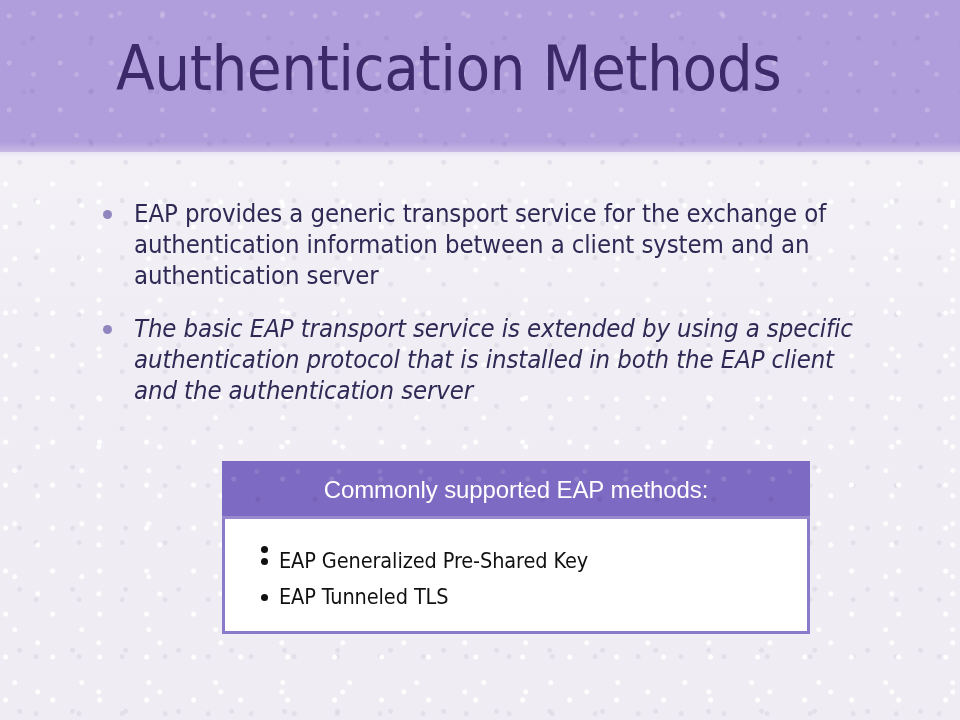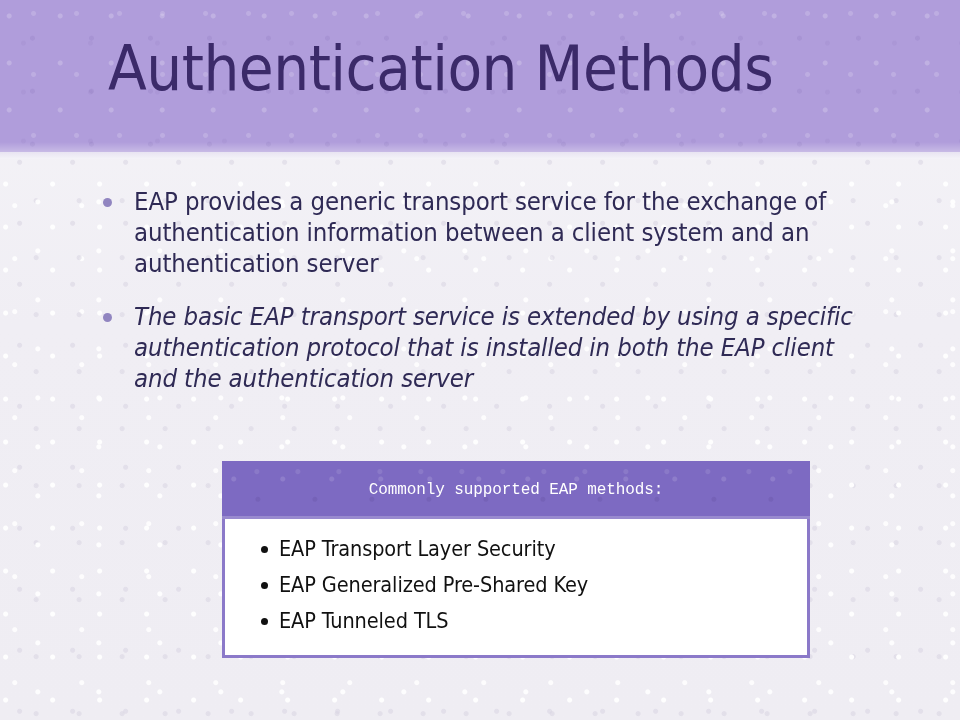--- a/index.html
+++ b/index.html
@@ -56,21 +56,21 @@
   #title-under-strip {
     position: absolute;
     left: 0;
     top: 152px;
     width: 960px;
     height: 7px;
     background: linear-gradient(180deg, #e8e4f2 0%, #f4f3f8 100%);
   }
   #slide-title {
     position: absolute;
-    left: 108px;
+    left: 116px;
     top: 36px;
     width: 820px;
     margin: 0;
     font-family: "DejaVu Sans Condensed", "Liberation Sans Narrow", "Liberation Sans", sans-serif;
     font-size: 63px;
     font-weight: 400;
     letter-spacing: -0.5px;
     line-height: 1.05;
     color: #3b2a69;
     white-space: nowrap;
@@ -85,20 +85,21 @@
   }
   .body-bullet {
     position: relative;
     padding-left: 42px;
     margin-bottom: 22px;
     font-family: "DejaVu Sans Condensed", "Liberation Sans Narrow", "Liberation Sans", sans-serif;
     font-size: 25.5px;
     line-height: 31px;
     color: #2f2a55;
     letter-spacing: -0.1px;
+    margin-top: 12px;
   }
   .body-bullet:last-child { margin-bottom: 0; font-style: italic; }
   .body-bullet .bullet-dot {
     position: absolute;
     left: 11px;
     top: 12px;
     width: 9px;
     height: 9px;
     border-radius: 50%;
     background: #9185c0;
@@ -122,22 +123,22 @@
       radial-gradient(circle at 24% 40%, rgba(255,255,255,0.13) 0 2px, rgba(0,0,0,0) 3px),
       radial-gradient(circle at 63% 75%, rgba(60,40,110,0.12) 0 2px, rgba(0,0,0,0) 3px),
       radial-gradient(circle at 85% 18%, rgba(255,255,255,0.10) 0 2px, rgba(0,0,0,0) 3px);
     background-size: 49px 45px, 57px 51px, 41px 59px;
     display: flex;
     align-items: center;
     justify-content: center;
     box-shadow: inset 0 -3px 0 rgba(255,255,255,0.22);
   }
   #methods-box-header-text {
-    font-family: Liberation Mono, monospace;
-    font-size: 16px;
+    font-family: Liberation Sans, sans-serif;
+    font-size: 24px;
     color: #ffffff;
     letter-spacing: -0.1px;
   }
   #methods-list {
     list-style: none;
     margin: 0;
     padding: 18px 0 22px 34px;
     background: #ffffff;
   }
   #methods-list li {
@@ -192,21 +193,20 @@
 
   <div id="methods-box">
 
     <div id="methods-box-header">
       <span id="methods-box-header-text">Commonly supported EAP methods:</span>
     </div>
 
     <ul id="methods-list">
       <li>
         <span class="bullet-dot"></span>
-        <span>EAP Transport Layer Security</span>
       </li>
       <li>
         <span class="bullet-dot"></span>
         <span>EAP Generalized Pre-Shared Key</span>
       </li>
       <li>
         <span class="bullet-dot"></span>
         <span>EAP Tunneled TLS</span>
       </li>
     </ul>

